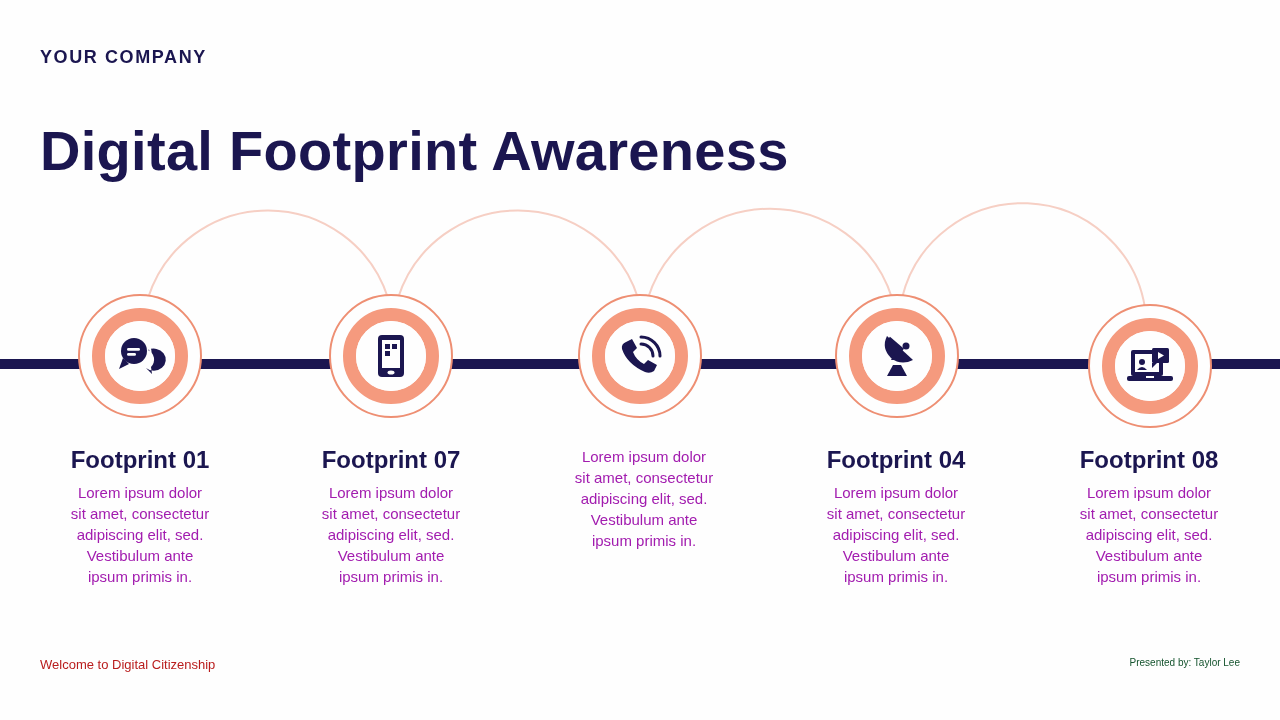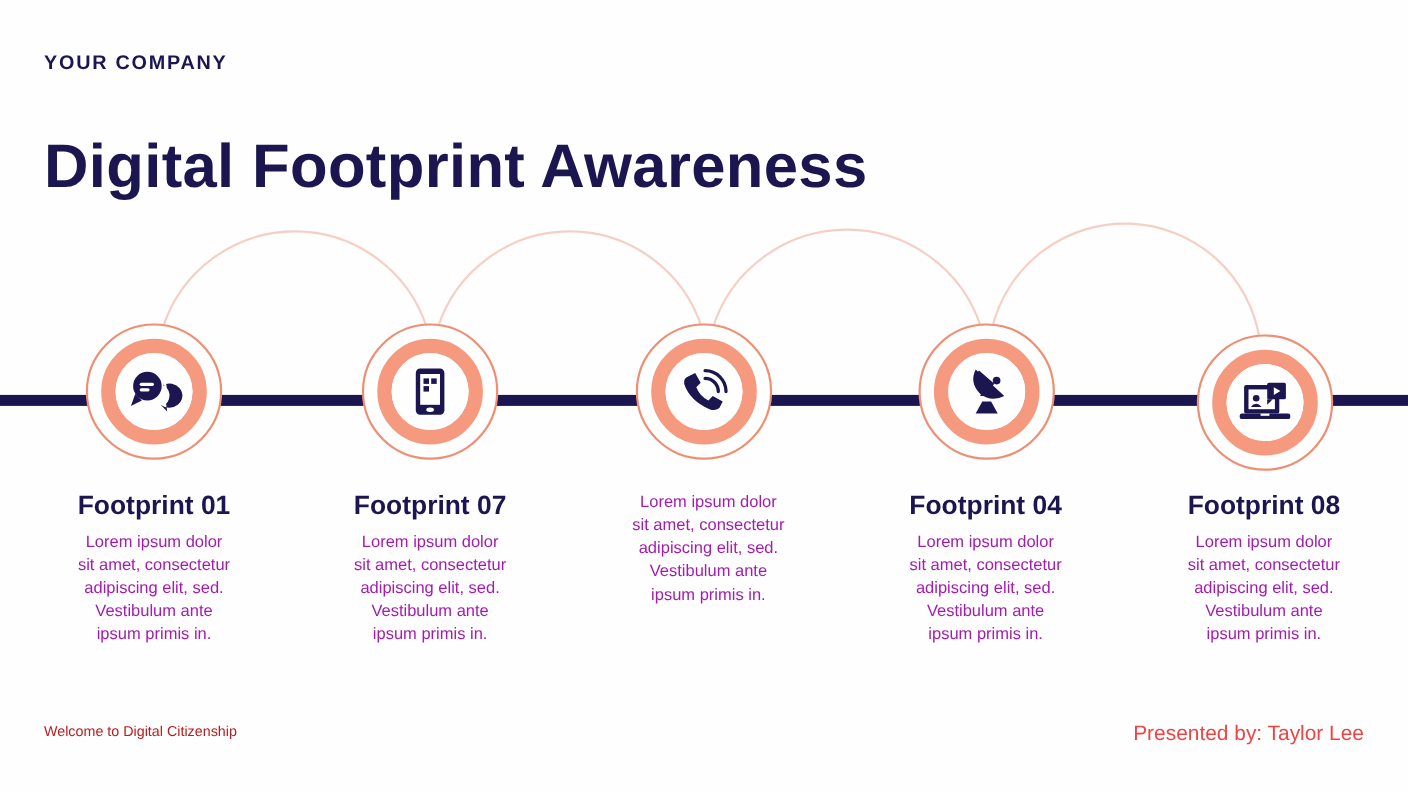--- a/index.html
+++ b/index.html
@@ -5,21 +5,21 @@
   * { margin:0; padding:0; box-sizing:border-box; }
   html, body { width:1280px; height:720px; overflow:hidden; background:#fefefe; }
   body { position:relative; font-family:"Liberation Sans", sans-serif; color:#1b1650; }
   .company { position:absolute; left:40px; top:47px; font-size:18px; font-weight:700; letter-spacing:1.6px; color:#1b1650; }
   .title { position:absolute; left:40px; top:118px; font-size:56px; font-weight:700; letter-spacing:0.3px; color:#1b1650; white-space:nowrap; }
   .diagram { position:absolute; left:0; top:0; width:1280px; height:720px; }
   .node-text { position:absolute; width:230px; text-align:center; }
   .node-title { font-size:24px; font-weight:700; color:#1b1650; margin-bottom:8px; }
   .node-desc { font-size:15px; line-height:21px; color:#a21caf; }
   .footer-left { position:absolute; left:40px; top:657px; font-size:13px; color:#b91c1c; }
-  .footer-right { position:absolute; right:40px; top:657px; font-size:19px; color:#ef4444; text-align:center; }
+  .footer-right { position:absolute; right:40px; top:657px; font-size:10px; color:#14532d; text-align:center; }
 </style>
 </head>
 <body>
 
 <div class="company">YOUR COMPANY</div>
 <h1 class="title">Digital Footprint Awareness</h1>
 
 <svg class="diagram" viewBox="0 0 1280 720" xmlns="http://www.w3.org/2000/svg">
 
   <g fill="none" stroke="#f6cfc4" stroke-width="2">

